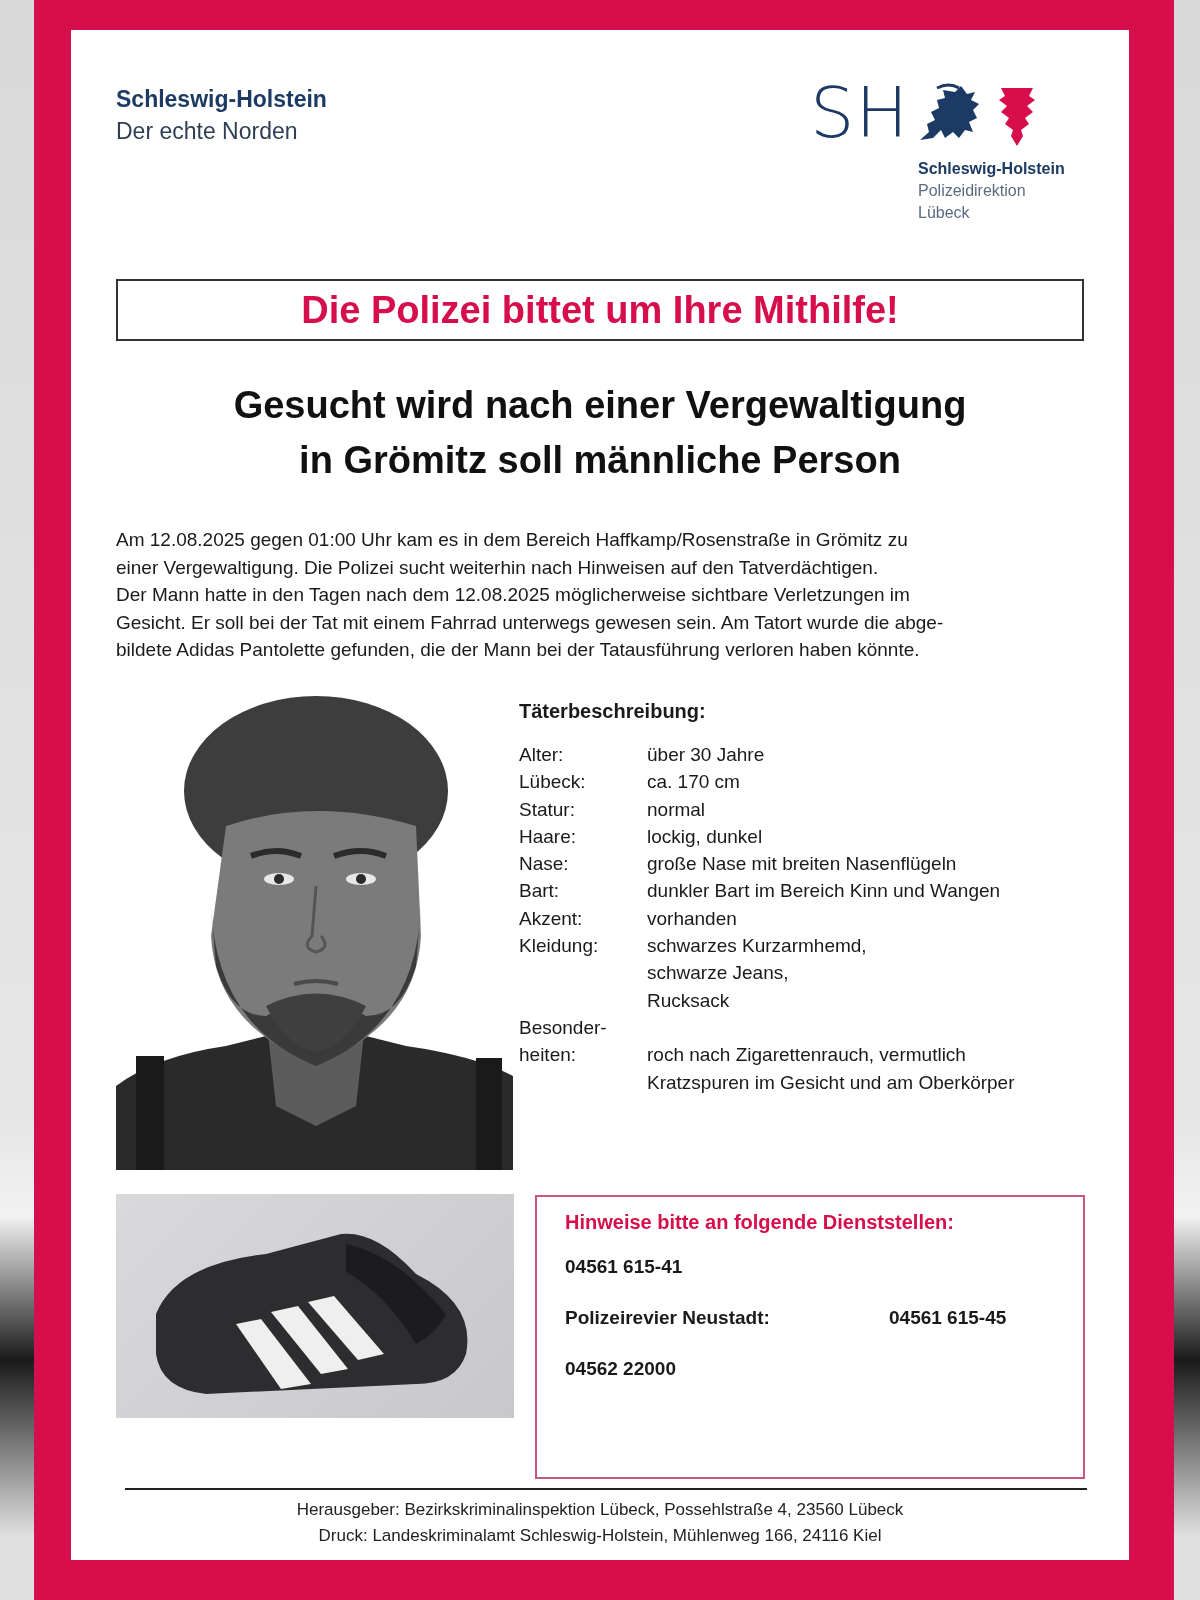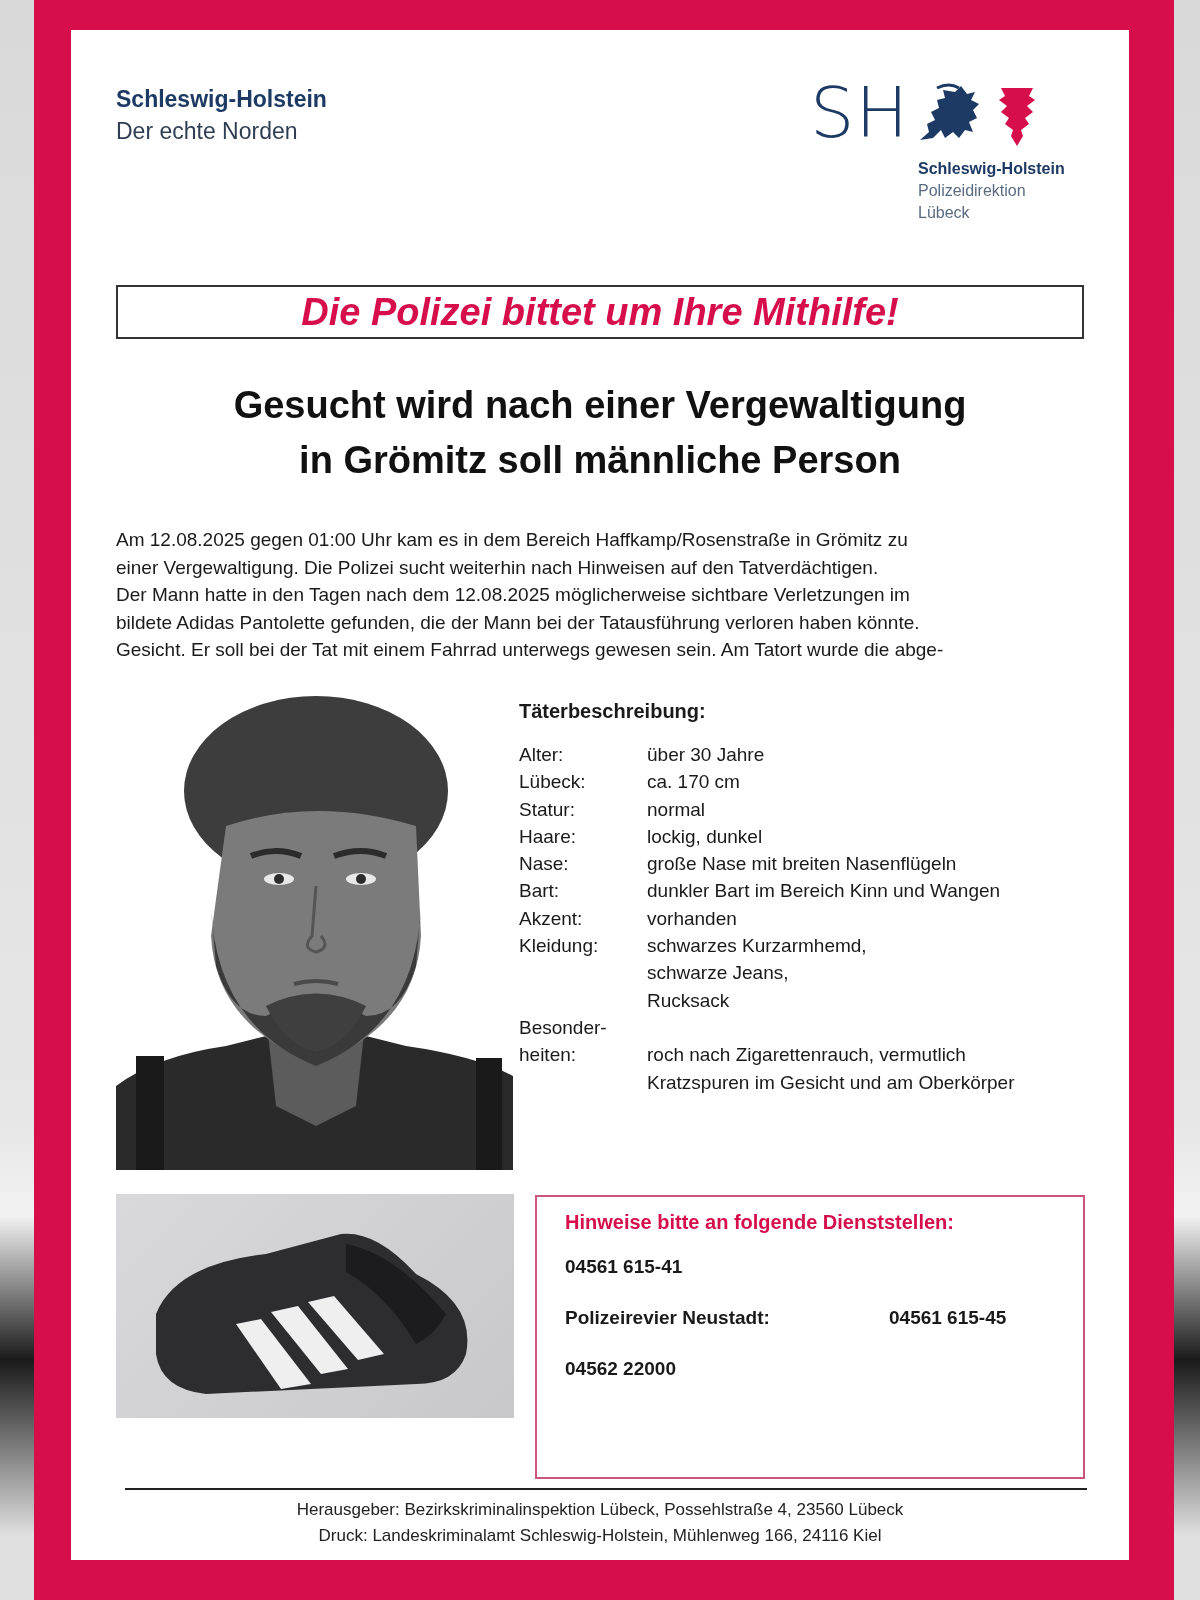--- a/index.html
+++ b/index.html
@@ -19,22 +19,22 @@
   .abs { position: absolute; }
   .brand-title { left: 116px; top: 86px; font-size: 23px; font-weight: bold; color: #1c3a63; }
   .brand-sub { left: 116px; top: 118px; font-size: 23px; color: #2f3e52; }
   .sh-text { left: 810px; top: 72px; font-size: 70px; color: #1c3a63; font-weight: 300; letter-spacing: 1px; font-family: "DejaVu Sans", sans-serif; }
   .crest { left: 915px; top: 82px; }
   .police-logo { left: 918px; top: 158px; font-size: 16px; line-height: 22px; }
   .police-logo .l1 { color: #1c3a63; font-weight: bold; }
   .police-logo .l2, .police-logo .l3 { color: #5a6b80; }
 
   .appeal-box {
-    left: 116px; top: 285px; width: 968px; height: 54px; border: 2px solid #333;
-    box-sizing: border-box; display: flex; align-items: center; justify-content: center; font-style: italic;
+    left: 116px; top: 279px; width: 968px; height: 62px; border: 2px solid #333;
+    box-sizing: border-box; display: flex; align-items: center; justify-content: center;
   }
   .appeal-text { font-size: 38px; font-weight: bold; color: #d60e4c; }
 
   .headline {
     left: 116px; top: 378px; width: 968px; text-align: center;
     font-size: 38px; font-weight: bold; color: #111; line-height: 55px;
   }
   .intro {
     left: 116px; top: 526px; width: 968px; font-size: 19px; line-height: 27.5px; color: #1a1a1a;
   }
@@ -98,22 +98,22 @@
 
 <div class="abs headline">
   <div>Gesucht wird nach einer Vergewaltigung</div>
   <div>in Grömitz soll männliche Person</div>
 </div>
 
 <div class="abs intro">
   <div>Am 12.08.2025 gegen 01:00 Uhr kam es in dem Bereich Haffkamp/Rosenstraße in Grömitz zu</div>
   <div>einer Vergewaltigung. Die Polizei sucht weiterhin nach Hinweisen auf den Tatverdächtigen.</div>
   <div>Der Mann hatte in den Tagen nach dem 12.08.2025 möglicherweise sichtbare Verletzungen im</div>
+  <div>Gesicht. Er soll bei der Tat mit einem Fahrrad unterwegs gewesen sein. Am Tatort wurde die abge-</div>
   <div>bildete Adidas Pantolette gefunden, die der Mann bei der Tatausführung verloren haben könnte.</div>
-  <div>Gesicht. Er soll bei der Tat mit einem Fahrrad unterwegs gewesen sein. Am Tatort wurde die abge-</div>
 </div>
 
 <div class="abs sketch">
   <svg width="397" height="484" viewBox="0 0 397 484">
 
     <path d="M0 400 Q40 370 110 360 L150 350 L250 350 L290 360 Q360 370 397 390 L397 484 L0 484 Z" fill="#2a2a2a"></path>
     <rect x="20" y="370" width="28" height="114" fill="#1a1a1a"></rect>
     <rect x="360" y="372" width="26" height="112" fill="#1a1a1a"></rect>
 
     <path d="M150 330 L250 330 L240 420 L200 440 L160 420 Z" fill="#5c5c5c"></path>

